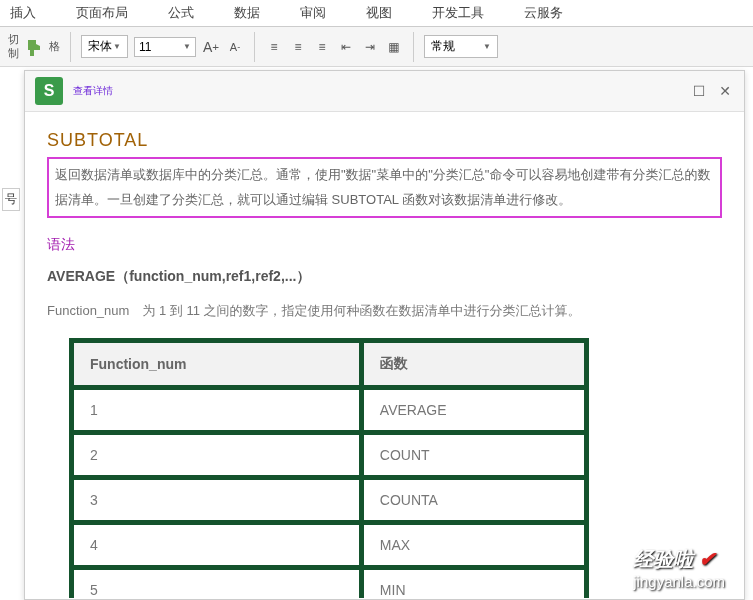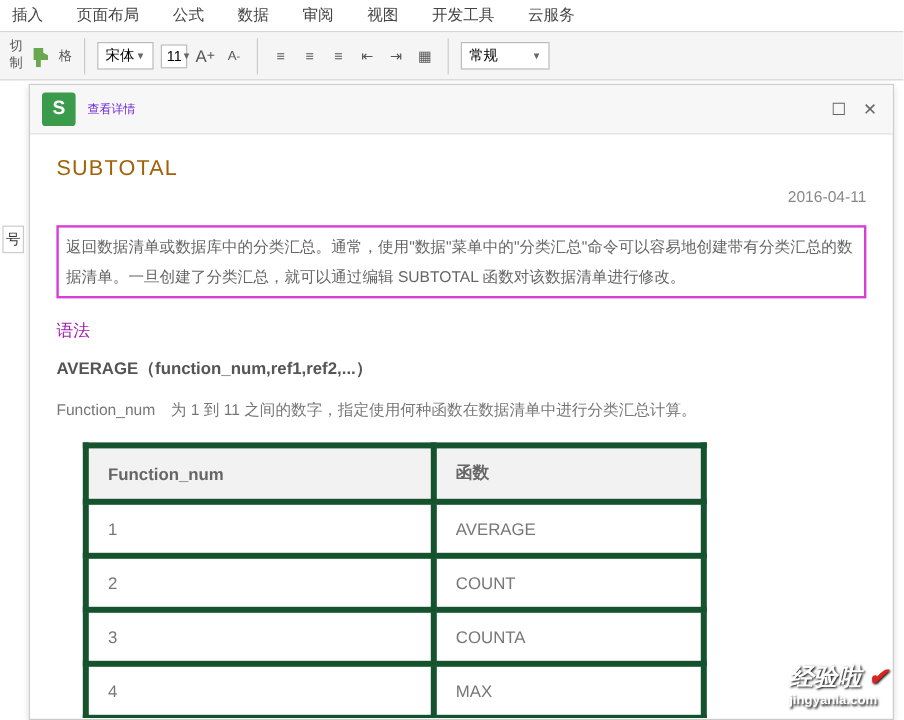--- a/index.html
+++ b/index.html
@@ -1,25 +1,25 @@
 <!DOCTYPE html>
 <html><head>
 <meta charset="utf-8">
 <style>
 * { box-sizing: border-box; margin: 0; padding: 0; }
 body { font-family: "Microsoft YaHei", Arial, sans-serif; font-size: 12px; background: #fff; width: 753px; height: 600px; overflow: hidden; position: relative; }
 
-.ribbon-tabs { display: flex; gap: 28px; padding: 4px 10px; background: #fff; border-bottom: 1px solid #ccc; font-size: 13px; color: #444; font-family: Liberation Mono, monospace; }
+.ribbon-tabs { display: flex; gap: 40px; padding: 4px 10px; background: #fff; border-bottom: 1px solid #ccc; font-size: 13px; color: #444; font-family: Liberation Mono, monospace; }
 .ribbon-tabs span { cursor: pointer; }
 
 .toolbar { display: flex; align-items: center; gap: 6px; padding: 4px 8px; background: #f5f5f5; border-bottom: 1px solid #d8d8d8; height: 40px; }
 .tb-sep { width: 1px; height: 30px; background: #ccc; margin: 0 4px; }
 .tb-icon { width: 18px; height: 18px; display: inline-flex; align-items: center; justify-content: center; color: #555; }
 .font-sel { border: 1px solid #bbb; padding: 2px 6px; font-size: 12px; background: #fff; width: 47px; display: flex; justify-content: space-between; align-items: center; }
-.size-sel { border: 1px solid #bbb; padding: 2px 4px; font-size: 12px; background: #fff; width: 22px; display: flex; justify-content: space-between; align-items: center; }
+.size-sel { border: 1px solid #bbb; padding: 2px 4px; font-size: 12px; background: #fff; width: 62px; display: flex; justify-content: space-between; align-items: center; }
 .format-sel { border: 1px solid #bbb; padding: 2px 6px; font-size: 12px; background: #fff; width: 74px; display: flex; justify-content: space-between; align-items: center; }
 .caret { font-size: 8px; color: #666; }
 .a-up { font-size: 14px; } .a-dn { font-size: 11px; }
 
 .panel { position: absolute; top: 70px; left: 24px; right: 8px; bottom: 0; background: #fff; border: 1px solid #ccc; box-shadow: 0 2px 6px rgba(0,0,0,0.15); }
 .panel-header { display: flex; align-items: center; gap: 10px; padding: 6px 10px; background: #f7f7f7; border-bottom: 1px solid #e0e0e0; }
 .s-badge { width: 28px; height: 28px; background: #3a9b4a; border-radius: 3px; display: flex; align-items: center; justify-content: center; color: #fff; font-weight: bold; font-size: 16px; }
 .panel-title { font-size: 10px; color: #6d28d9; flex: 1; }
 .win-btns { display: flex; gap: 8px; }
 .win-btn { width: 18px; height: 18px; display: flex; align-items: center; justify-content: center; color: #666; cursor: pointer; font-size: 14px; }
@@ -29,22 +29,22 @@
 .date { text-align: right; color: #888; font-size: 13px; margin-bottom: 16px; }
 .desc-box { border: 2px solid #d63ed6; padding: 4px 6px; line-height: 1.9; font-size: 13px; color: #666; margin-bottom: 18px; }
 .sec { font-size: 14px; color: #a21caf; margin-bottom: 14px; }
 .syntax { font-size: 14px; color: #555; font-weight: bold; margin-bottom: 16px; }
 .note { font-size: 13px; color: #777; margin-bottom: 18px; }
 
 .ftable { border-collapse: collapse; width: 520px; margin-left: 22px; }
 .ftable th, .ftable td { border: 5px solid #14532d; padding: 12px 16px; text-align: left; font-size: 14px; color: #777; }
 .ftable th { background: #f2f2f2; font-weight: bold; color: #666; }
 
-.watermark { position: absolute; right: 13px; bottom: 10px; color: #fff; font-weight: bold; text-shadow: 1px 1px 2px #000; font-size: 20px; font-style: italic; }
-.watermark small { display: block; font-size: 11px; font-style: normal; font-weight: bold; }
+.watermark { position: absolute; right: 28px; bottom: 10px; color: #fff; font-weight: bold; text-shadow: 1px 1px 2px #000; font-size: 20px; font-style: italic; }
+.watermark small { display: block; font-size: 15px; font-style: normal; font-weight: normal; }
 .check { color: #d22; }
 
 .left-edge { position: absolute; left: 0; top: 70px; width: 24px; bottom: 0; background: #fff; }
 .edge-label { position: absolute; left: 2px; top: 118px; font-size: 12px; color: #333; border: 1px solid #ccc; padding: 2px; width: 18px; text-align: center; }
 </style>
 </head>
 <body>
 
 <div class="ribbon-tabs">
   <span>插入</span>
@@ -101,21 +101,20 @@
   <div class="panel-header">
     <div class="s-badge">S</div>
     <div class="panel-title">查看详情</div>
     <div class="win-btns">
       <div class="win-btn">☐</div>
       <div class="win-btn">✕</div>
     </div>
   </div>
   <div class="panel-body">
     <div class="func-name">SUBTOTAL</div>
-    <div class="date">2016-04-11</div>
     <div class="desc-box">返回数据清单或数据库中的分类汇总。通常，使用"数据"菜单中的"分类汇总"命令可以容易地创建带有分类汇总的数据清单。一旦创建了分类汇总，就可以通过编辑 SUBTOTAL 函数对该数据清单进行修改。</div>
     <div class="sec">语法</div>
     <div class="syntax">AVERAGE（function_num,ref1,ref2,...）</div>
     <div class="note">Function_num 为 1 到 11 之间的数字，指定使用何种函数在数据清单中进行分类汇总计算。</div>
     <table class="ftable">
       <tbody>
           <tr>
         <th>Function_num</th>
         <th>函数</th>
       </tr>

